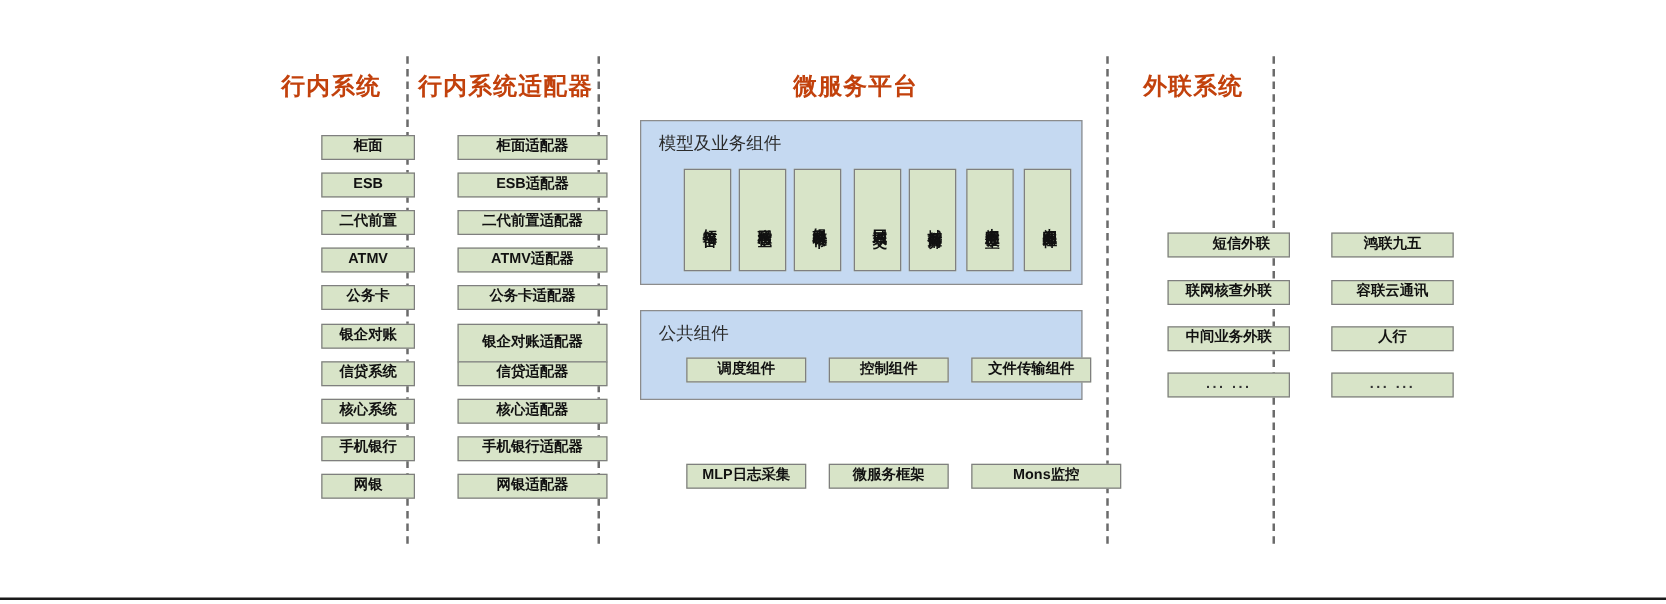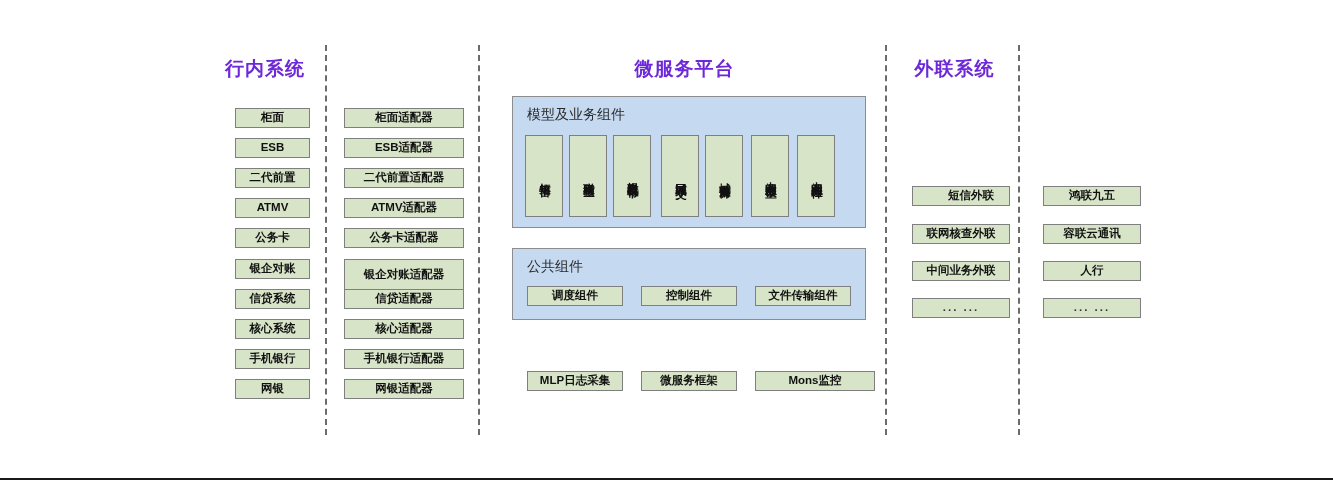--- a/index.html
+++ b/index.html
@@ -38,40 +38,41 @@
     height: 0;
     border-top: 2px solid #1a1a1a;
   }
 
   
   .col-header {
     position: absolute;
     text-align: center;
     font-size: 19px;
     font-weight: bold;
-    color: #6d28d9;
+    color: #c2410c;
     letter-spacing: 1px;
     white-space: nowrap;
   }
 
   
   .node {
     position: absolute;
     box-sizing: border-box;
     background: #d8e4c8;
     border: 1px solid #7f7f7f;
     color: #111111;
     font-size: 11.5px;
     font-weight: bold;
     display: flex;
     align-items: center;
     justify-content: center;
     text-align: center;
     line-height: 1.2;
     white-space: nowrap;
+    margin-left: 22px;
   }
   .node.ellipsis {
     letter-spacing: 2px;
     color: #333;
   }
 
   
   .panel {
     position: absolute;
     box-sizing: border-box;
@@ -101,20 +102,21 @@
 <body>
 
 <div id="canvas">
 
   <div class="divider" style="left:325px;"></div>
   <div class="divider" style="left:478px;"></div>
   <div class="divider" style="left:885px;"></div>
   <div class="divider" style="left:1018px;"></div>
 
   <div class="col-header" style="left:205px; top:56px; width:120px;">行内系统</div>
+  <div class="col-header" style="left:331px; top:56px; width:147px;">行内系统适配器</div>
   <div class="col-header" style="left:891px; top:56px; width:127px;">外联系统</div>
   <div class="col-header" style="left:484px; top:56px; width:401px;">微服务平台</div>
 
   <div class="node" style="left:235px; top:108px; width:75px; height:20px;">柜面</div>
   <div class="node" style="left:235px; top:138px; width:75px; height:20px;">ESB</div>
   <div class="node" style="left:235px; top:168px; width:75px; height:20px;">二代前置</div>
   <div class="node" style="left:235px; top:198px; width:75px; height:20px;">ATMV</div>
   <div class="node" style="left:235px; top:228px; width:75px; height:20px;">公务卡</div>
   <div class="node" style="left:235px; top:259px; width:75px; height:20px;">银企对账</div>
   <div class="node" style="left:235px; top:289px; width:75px; height:20px;">信贷系统</div>

